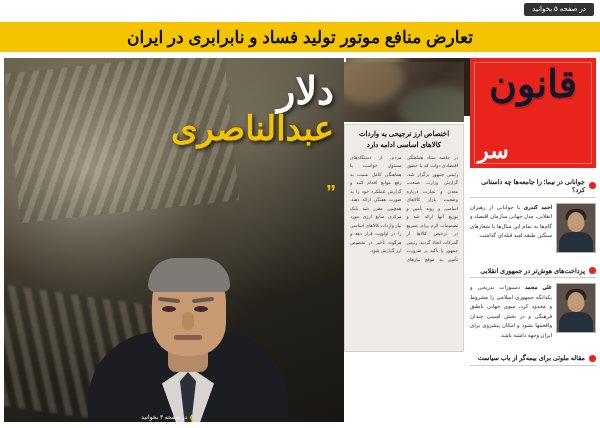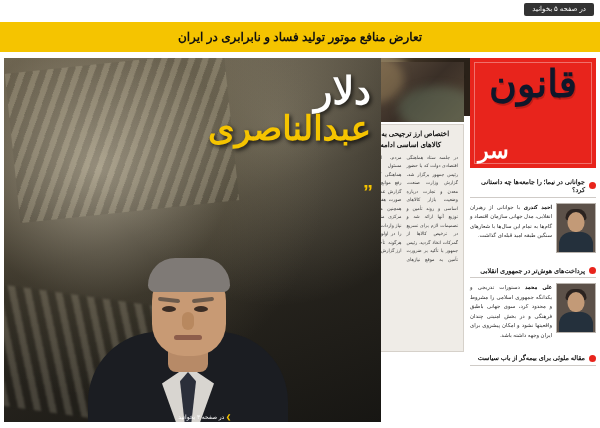--- a/index.html
+++ b/index.html
@@ -49,21 +49,21 @@
     position: absolute;
     top: 22px; left: 0;
     width: 600px;
     height: 30px;
     background: #f5c400;
     display: flex;
     align-items: center;
     justify-content: center;
   }
   .yellow-strip-text {
-    font-size: 12px;
+    font-size: 17px;
     font-weight: bold;
     color: #111111;
     white-space: nowrap;
     direction: rtl;
   }
 
   
   .body-area {
     position: absolute;
     top: 52px; left: 0;
@@ -261,21 +261,20 @@
 
   
   .hero {
     position: absolute;
     top: 6px;
     left: 4px;
     width: 340px;
     height: 366px;
     overflow: hidden;
     background: #1d4ed8;
-    padding-left: 37px;
   }
   .hero-bg {
     position: absolute;
     inset: 0;
     background:
       radial-gradient(circle at 25% 30%, rgba(235,225,200,0.55) 0%, rgba(120,110,85,0.25) 35%, rgba(0,0,0,0.0) 60%),
       radial-gradient(circle at 72% 18%, rgba(210,200,170,0.35) 0%, rgba(40,40,35,0.0) 45%),
       linear-gradient(160deg, #6b6250 0%, #2e2a22 45%, #171613 100%);
   }
   .hero-money {

